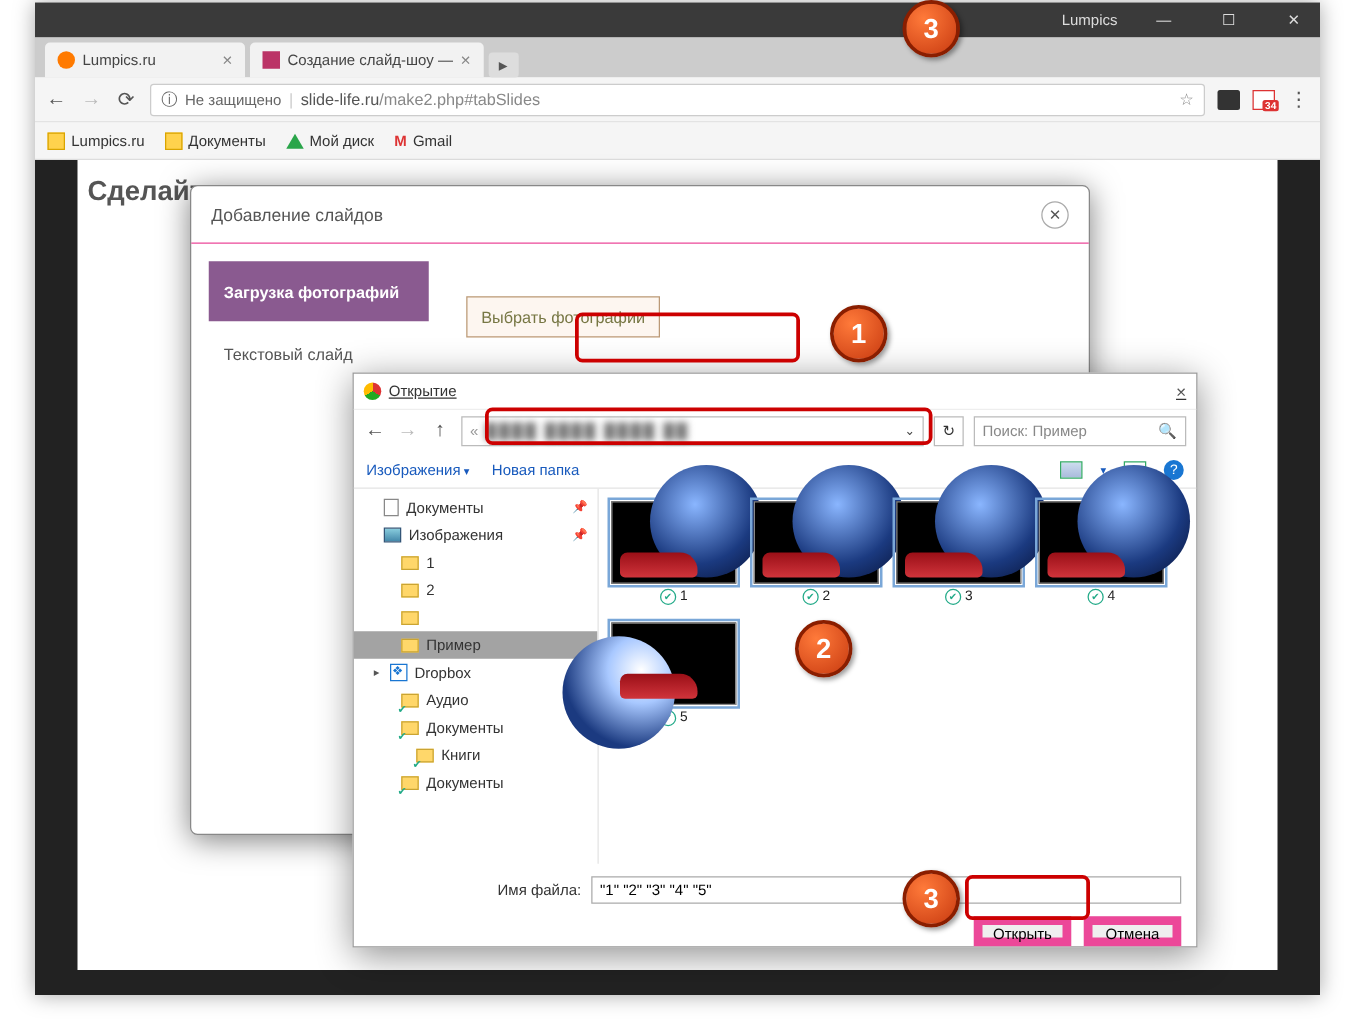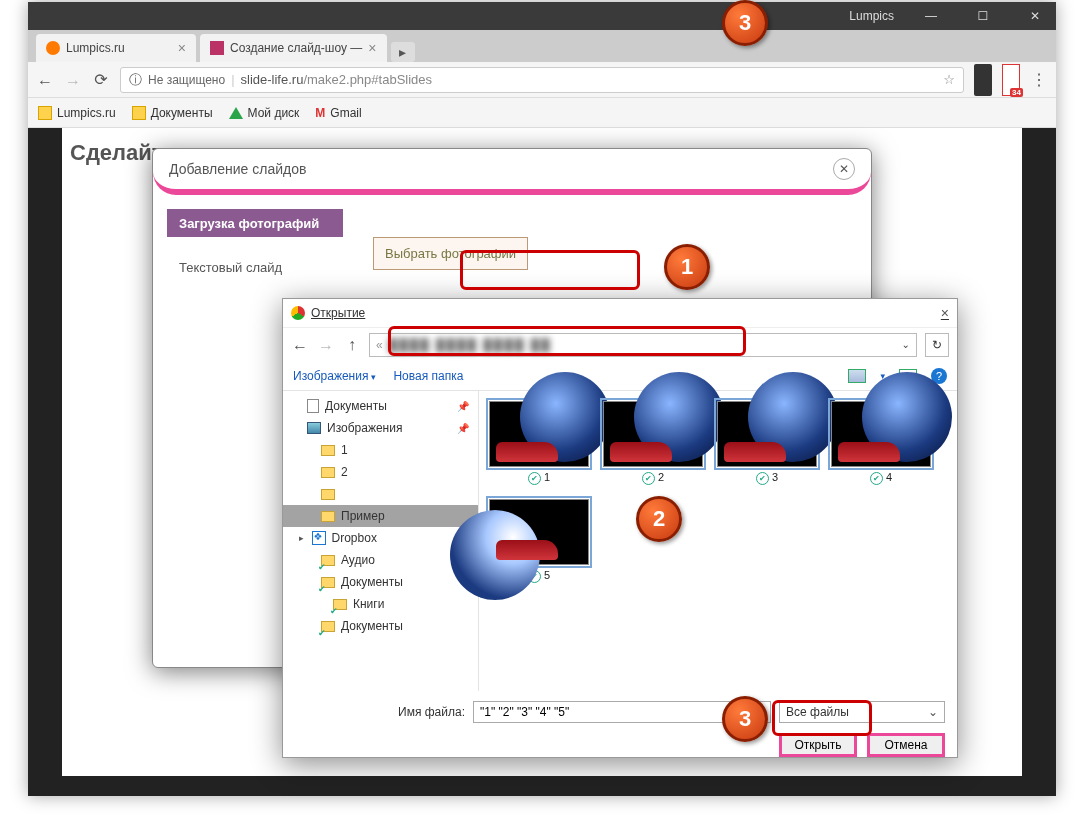--- a/index.html
+++ b/index.html
@@ -18,41 +18,41 @@
 .tabstrip { height: 32px; background: #ccc; display: flex; align-items: flex-end; padding-left: 8px; }
 .tab { height: 28px; background: #f2f2f2; border-radius: 4px 4px 0 0; display: flex; align-items: center; padding: 0 10px; font-size: 12px; color: #444; margin-right: 4px; gap: 6px; min-width: 160px; }
 .tab .fav { width: 14px; height: 14px; display:inline-block; }
 .tab .x { color:#888; font-size:14px; margin-left:auto;}
 .addtab { width:24px; height:20px; background:#ddd; border-radius:3px; display:flex; align-items:center; justify-content:center; color:#555; font-size:14px;}
 .addrbar { height: 36px; background: #f5f5f5; display: flex; align-items: center; padding: 0 8px; gap: 10px; border-bottom:1px solid #ddd;}
 .nav-ico { color:#555; font-size:16px; width:18px; text-align:center;}
 .omnibox { flex:1; height:26px; background:#fff; border:1px solid #ccc; border-radius:3px; display:flex; align-items:center; padding:0 8px; font-size:13px; color:#666; gap:6px;}
 .omnibox .secure { font-size:12px;}
 .omnibox .path { color:#555;}
-.ext-ico { width:18px; height:32px; display:inline-block; position:relative;font-weight:bold;}
+.ext-ico { width:18px; height:16px; display:inline-block; position:relative;font-weight:bold;}
 .gmail-badge { position:absolute; bottom:-2px; right:-4px; background:#d33; color:#fff; font-size:8px; padding:0 2px; border-radius:2px;}
 .bmbar { height:30px; background:#f5f5f5; display:flex; align-items:center; padding:0 10px; gap:16px; font-size:12px; color:#333; border-bottom:1px solid #ddd;}
 .bmbar .bm { display:flex; align-items:center; gap:5px;}
 .fav-y { width:14px; height:14px; background:#ffd24d; border:1px solid #d9a400; display:inline-block;}
 .fav-o { width:14px; height:14px; border-radius:50%; background:#ff7a00; display:inline-block;}
 .fav-gd { width:0; height:0; border-left:7px solid transparent; border-right:7px solid transparent; border-bottom:12px solid #2aa54a; display:inline-block;}
 .fav-gm { font-weight:bold; color:#d33; font-size:12px;}
 
 
 .page { height: calc(100% - 126px); background:#222; position:relative;}
 .page-inner { position:absolute; left:34px; top:0; right:34px; bottom:20px; background:#fff;}
 .page-h1 { color:#555; font-size:22px; font-weight:600; padding:12px 8px 6px;}
 
 
 .modal { position:absolute; left:152px; top:148px; width:720px; height:520px; background:#fff; border:1px solid #888; border-radius:6px; box-shadow:0 4px 24px rgba(0,0,0,.5);}
-.modal-head { height:46px; display:flex; align-items:center; padding:0 16px; font-size:14px; color:#555; border-bottom:6px solid #ec4899;border-radius:23px;}
+.modal-head { height:46px; display:flex; align-items:center; padding:0 16px; font-size:14px; color:#555; border-bottom:1px solid #ec4899;}
 .modal-close { margin-left:auto; width:22px; height:22px; border-radius:50%; border:1px solid #aaa; display:flex; align-items:center; justify-content:center; color:#555; font-size:12px; cursor:pointer;}
 .modal-body { display:flex;}
 .mtab-col { width:200px; padding:14px 10px 0 14px;}
-.mtab { height:28px; display:flex; align-items:center; padding:12px 12px; font-size:13px; color:#555; cursor:pointer; margin-bottom:16px;}
+.mtab { height:48px; display:flex; align-items:center; padding:12px 12px; font-size:13px; color:#555; cursor:pointer; margin-bottom:2px;}
 .mtab.active { background:#8a5a90; color:#fff; font-weight:600;}
 .mmain { flex:1; padding:24px 20px;}
 .choose-btn { display:inline-block; border:1px solid #b97; background:#fdf6f0; color:#774; padding:8px 11px; font-size:13px; cursor:pointer;}
 
 
 .dlg { position:absolute; left:282px; top:298px; width:676px; height:460px; background:#fff; border:1px solid #999; box-shadow:0 6px 28px rgba(0,0,0,.45); z-index:30;}
 .dlg-title { height:28px; display:flex; align-items:center; padding:0 8px; font-size:12px; color:#333;text-decoration:underline;}
 .dlg-title .chrome-ico { width:14px; height:14px; border-radius:50%; background: conic-gradient(#d33 0 120deg,#2a2 120deg 240deg,#fb0 240deg 360deg); margin-right:6px;}
 .dlg-title .x { margin-left:auto; color:#555; font-size:14px; cursor:pointer;}
 .dlg-nav { height:34px; display:flex; align-items:center; padding:0 8px; gap:8px; border-top:1px solid #eee;}
@@ -87,21 +87,21 @@
 .thumb .car { position:absolute; left:6px; bottom:4px; width:62px; height:20px; background:linear-gradient(#9a0f17,#d0343b); border-radius:6px 14px 4px 4px;}
 .thumb .cap { text-align:center; font-size:11px; color:#222; margin-top:4px;}
 .thumb .cap::before { content:"✔"; color:#2a8; background:#fff; border:1px solid #2a8; border-radius:50%; width:11px; height:11px; display:inline-flex; align-items:center; justify-content:center; font-size:8px; margin-right:3px;}
 .dlg-foot { padding:10px 12px; font-size:12px; color:#333;}
 .foot-row { display:flex; align-items:center; gap:8px; margin-bottom:10px;}
 .foot-row label{ width:170px; text-align:right;}
 .fname { flex:1; height:22px; border:1px solid #aaa; padding:0 6px; font-size:12px;}
 .ftype { width:166px; height:22px; border:1px solid #aaa; padding:0 6px; font-size:12px; display:flex; align-items:center;}
 .ftype::after{content:"⌄"; margin-left:auto; color:#555;}
 .foot-btns { display:flex; justify-content:flex-end; gap:10px;}
-.btn { min-width:78px; height:24px; border:3px solid #ec4899; background:#efefef; font-size:12px; cursor:pointer;}
+.btn { min-width:78px; height:24px; border:7px solid #ec4899; background:#efefef; font-size:12px; cursor:pointer;}
 </style>
 </head>
 <body>
 
 <div class="frame" data-name="app-frame">
 
   <div class="titlebar" data-name="window-titlebar">
     <span data-name="window-title">Lumpics</span>
     <span class="win-btn" data-name="window-minimize">—</span>
     <span class="win-btn" data-name="window-maximize">☐</span>
@@ -194,20 +194,24 @@
     <span class="arr" data-name="nav-forward-icon" style="color:#bbb">→</span>
     <span class="arr" data-name="nav-up-icon">↑</span>
     <div class="crumb" data-name="breadcrumb-path">
       <span>«</span>
       <span style="filter:blur(3px);color:#777;letter-spacing:2px;margin-left:6px">████ ████ ████ ██</span>
       <span class="chev" data-name="chevron-down-icon">⌄</span>
     </div>
     <div class="crumb-refresh" data-name="refresh-button">
         <span>↻</span>
       </div>
+    <div class="dlg-search" data-name="search-input">
+      <span data-name="search-placeholder">Поиск: Пример</span>
+      <span class="mag" data-name="search-icon">🔍</span>
+    </div>
   </div>
   <div class="dlg-tools" data-name="dialog-toolbar">
     <span class="drop" data-name="organize-menu">Изображения</span>
     <span data-name="new-folder-button">Новая папка</span>
     <span class="right">
       <span class="view-ico" data-name="view-mode-icon"></span>
         <span style="font-size:9px;color:#185abd">▾</span>
       <span class="view-ico" data-name="preview-pane-icon" style="background:linear-gradient(#fff,#ddf)"></span>
       <span class="help-ico" data-name="help-icon">?</span>
     </span>
@@ -296,23 +300,20 @@
             <div class="car"></div>
           </div>
           <div class="cap">5</div>
         </div>
     </div>
   </div>
   <div class="dlg-foot" data-name="dialog-footer">
     <div class="foot-row">
       <label data-name="filename-label">Имя файла:</label>
       <input class="fname" data-name="filename-input" value="&quot;1&quot; &quot;2&quot; &quot;3&quot; &quot;4&quot; &quot;5&quot;" style="">
-      <div class="ftype" data-name="file-type-select">
-          <span>Все файлы</span>
-        </div>
     </div>
     <div class="foot-btns">
       <button class="btn" data-name="open-button">Открыть</button>
       <button class="btn" data-name="cancel-button">Отмена</button>
     </div>
   </div>
 </div>
 
 <div class="badge-hl" data-name="annotation-highlight-1" style="left:460px; top:250px; width:180px; height:40px;"></div>
 <div class="badge-num" data-name="annotation-badge-1" style="left:664px; top:244px;">1</div>

